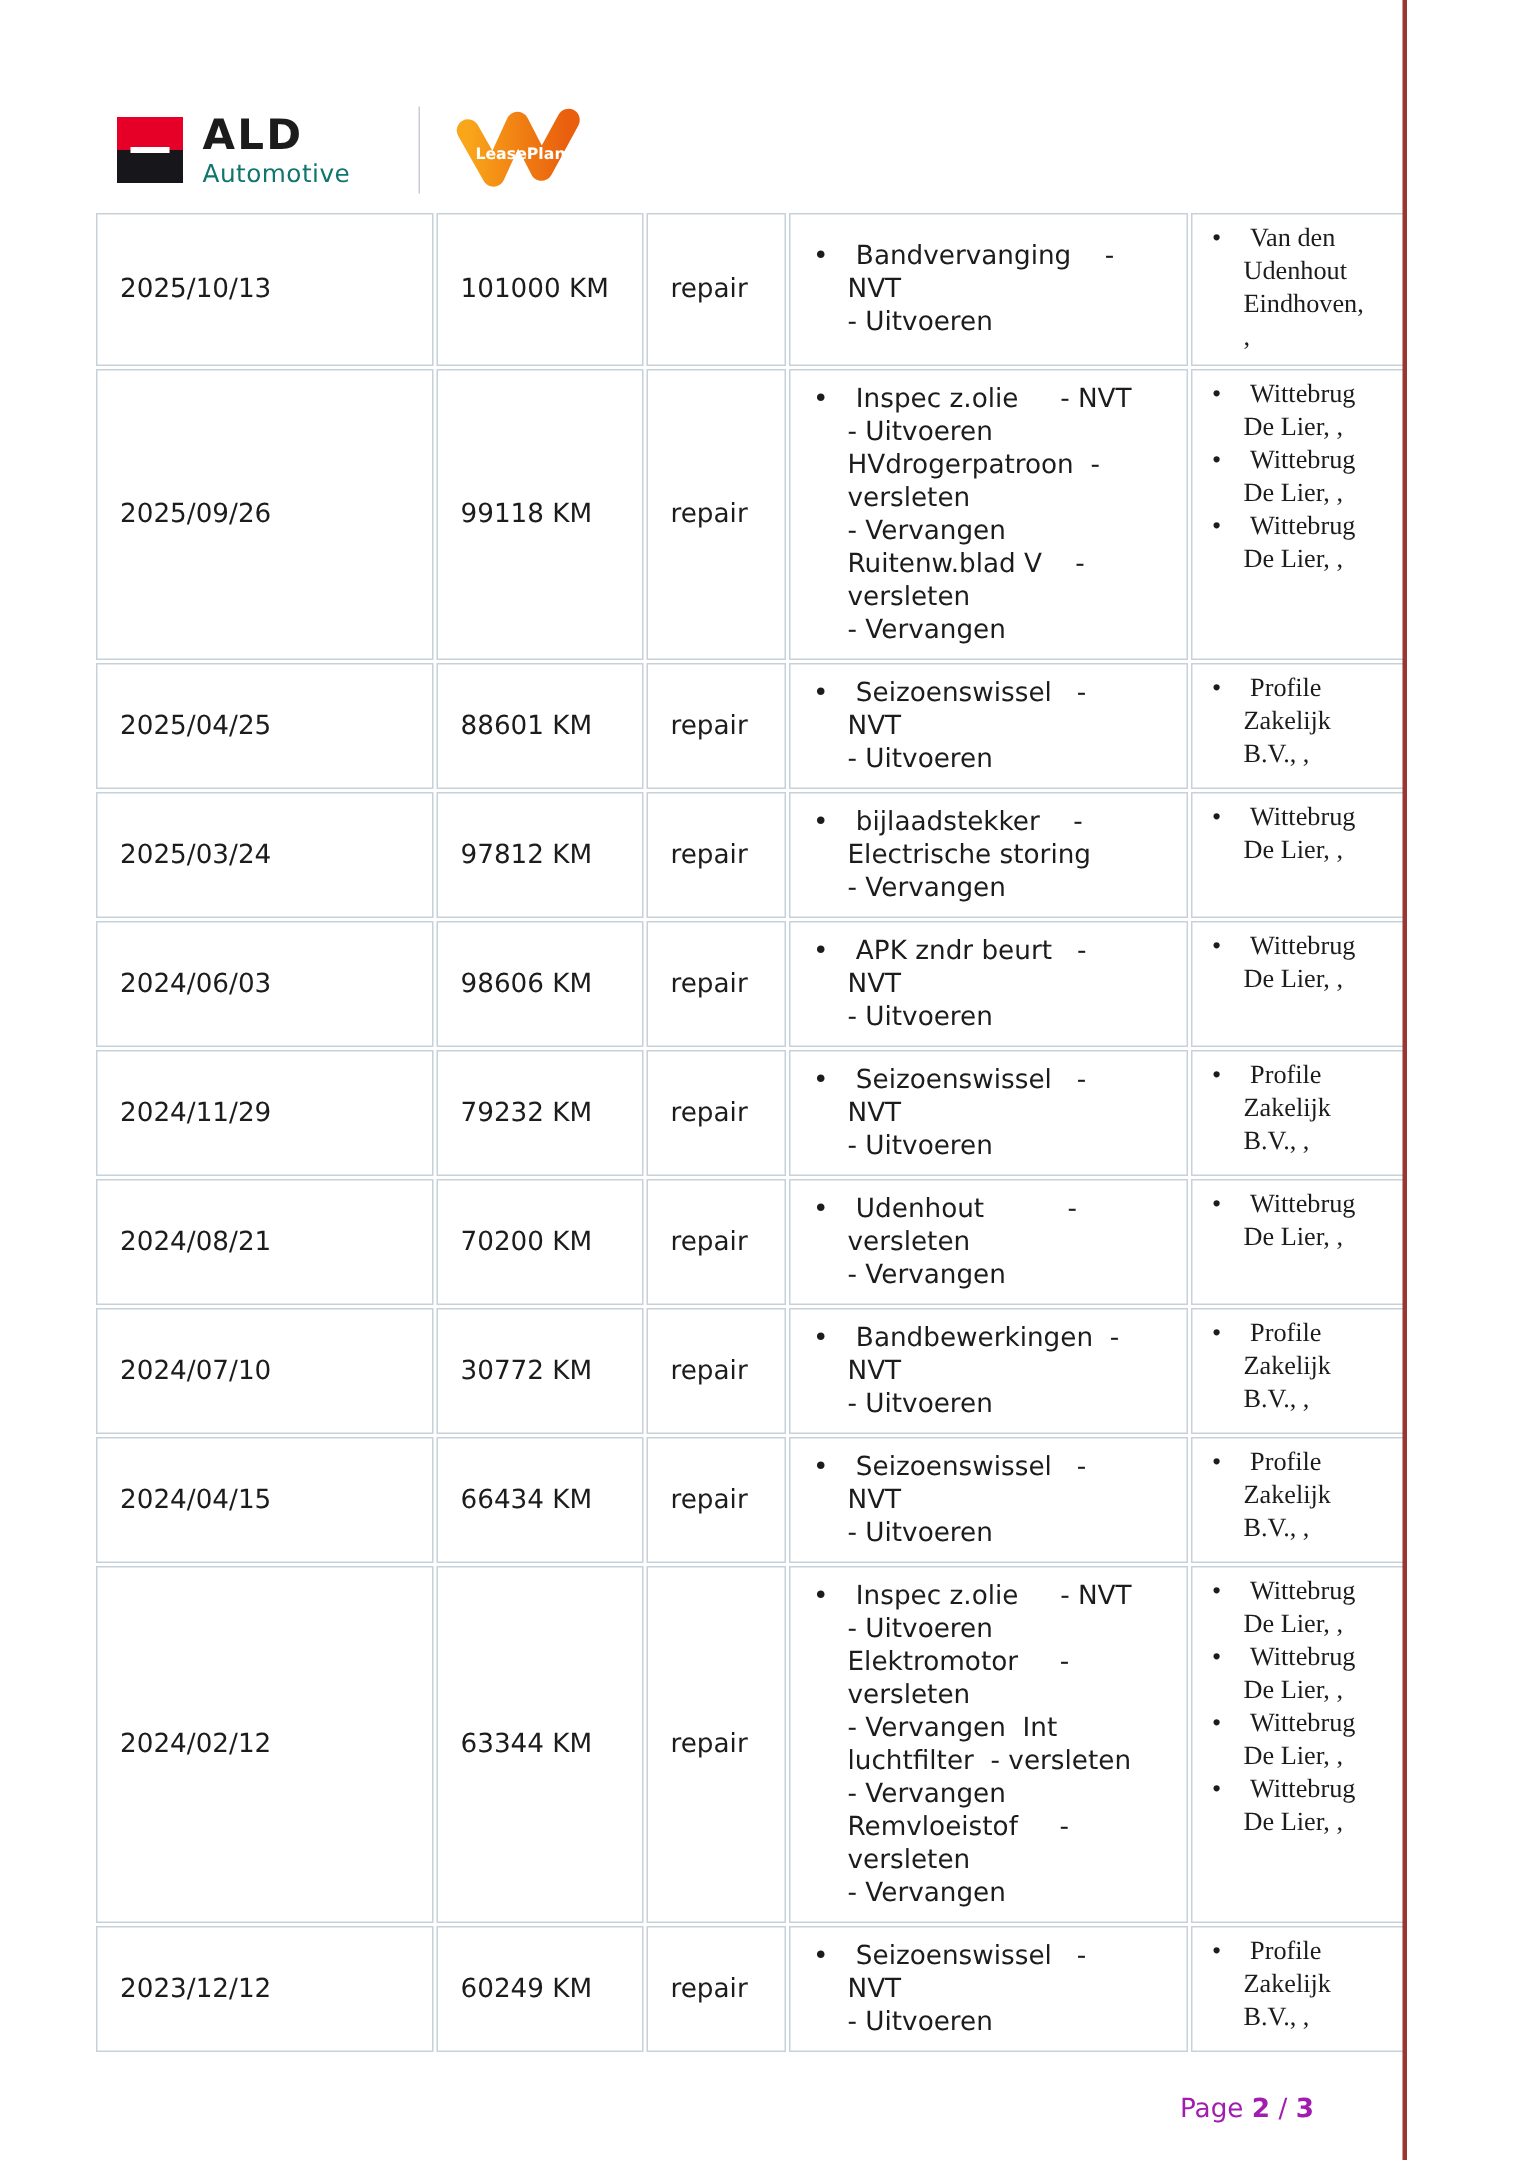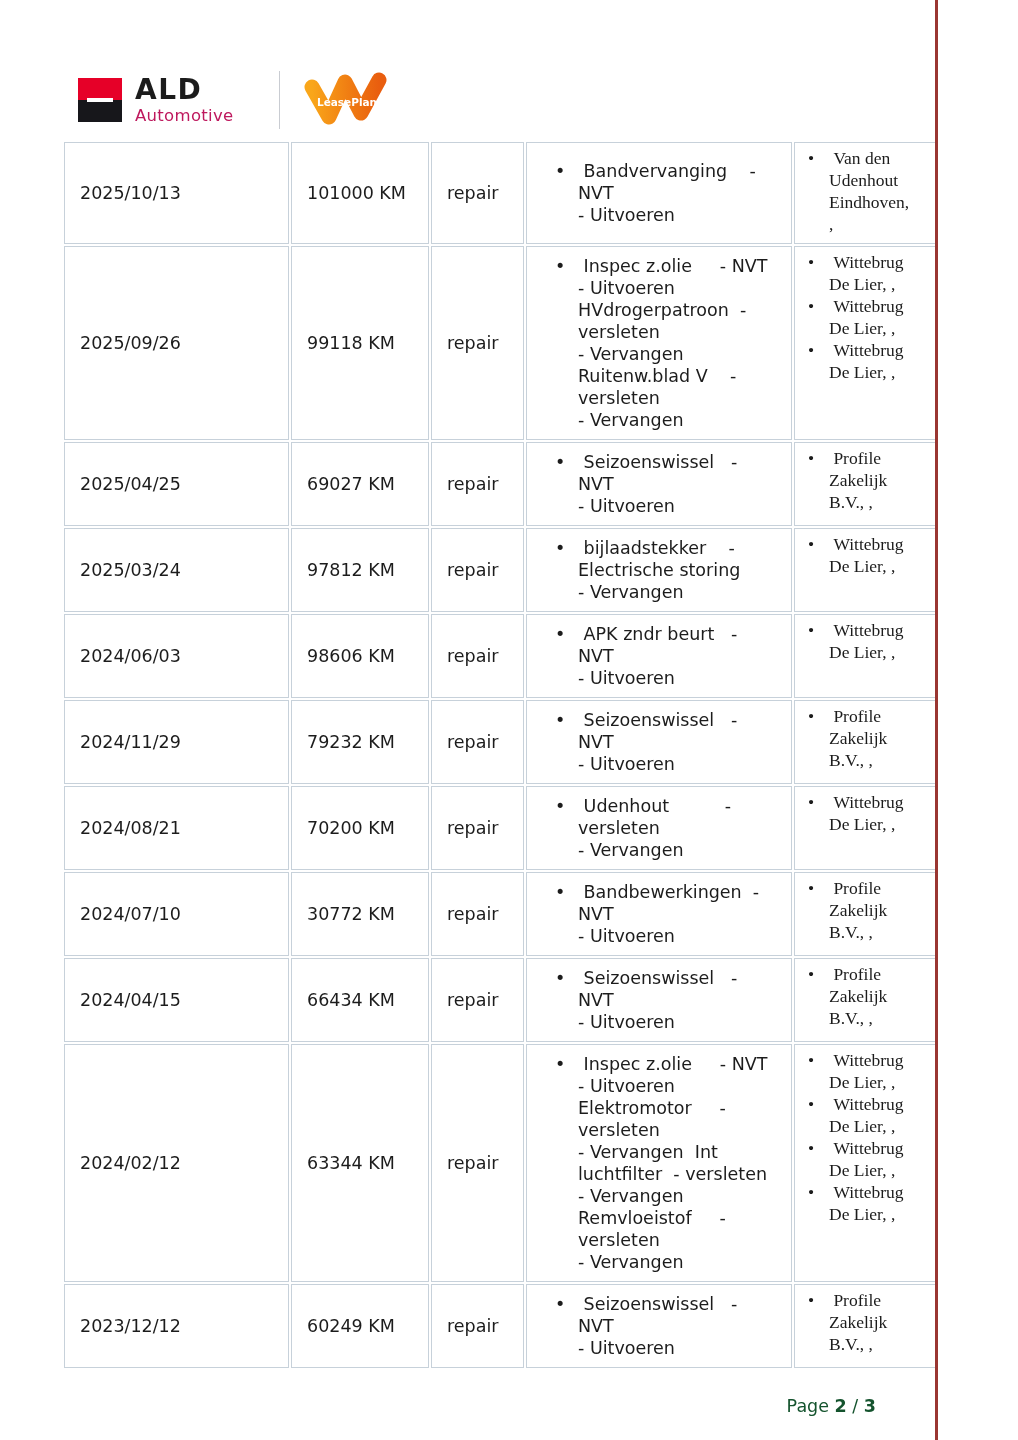--- a/index.html
+++ b/index.html
@@ -51,21 +51,21 @@
   .ald-text { margin-left: 13px; }
   .ald-name {
     font-size: 28px;
     font-weight: bold;
     letter-spacing: 1.5px;
     line-height: 1.0;
     color: #1c1c1c;
   }
   .ald-sub {
     font-size: 16.5px;
-    color: #be185d;
+    color: #0f766e;
     margin-top: 2px;
     letter-spacing: 0.3px;
   }
   .vdivider {
     width: 1px;
     height: 58px;
     background: #c9ccd2;
     margin: 0 22px 0 46px;
   }
   .lp-logo { width: 88px; height: 58px; }
@@ -91,21 +91,21 @@
   col.c4 { width: 266px; }
   col.c5 { width: 160px; }
 
   td.cell-date, td.cell-km, td.cell-type {
     vertical-align: middle;
     padding: 12px 4px 12px 15px;
     margin-top: 30px;
   }
   td.cell-desc {
     vertical-align: middle;
-    padding: 8px 15px;
+    padding: 8px 2px;
   }
   td.cell-sup {
     vertical-align: top;
     padding: 4px 2px 8px 2px;
     font-family: Liberation Serif, serif;
   }
   ul.blist {
     margin: 0;
     padding: 0;
     list-style: none;
@@ -122,21 +122,21 @@
     top: 0;
   }
   td.cell-sup ul.blist li { padding-left: 32px; }
   td.cell-sup ul.blist li::before { left: 11px; }
 
   
   .footer {
     margin: 26px 62px 0 0;
     text-align: right;
     font-size: 17.5px;
-    color: #14532d;
+    color: #a21caf;
     padding-left: 20px;
   }
   .footer .bold { font-weight: bold; }
 </style>
 </head>
 <body>
 
 <div class="page">
 
   <div class="brandbar">
@@ -218,21 +218,21 @@
               <li> Wittebrug
 De Lier, ,</li>
               <li> Wittebrug
 De Lier, ,</li>
             </ul>
       </td>
     </tr>
 
     <tr>
       <td class="cell-date">2025/04/25</td>
-      <td class="cell-km">69027 KM</td>
+      <td class="cell-km">88601 KM</td>
       <td class="cell-type">repair</td>
       <td class="cell-desc">
         <ul class="blist">
               <li> Seizoenswissel   -
 NVT
 - Uitvoeren</li>
             </ul>
       </td>
       <td class="cell-sup">
         <ul class="blist">

